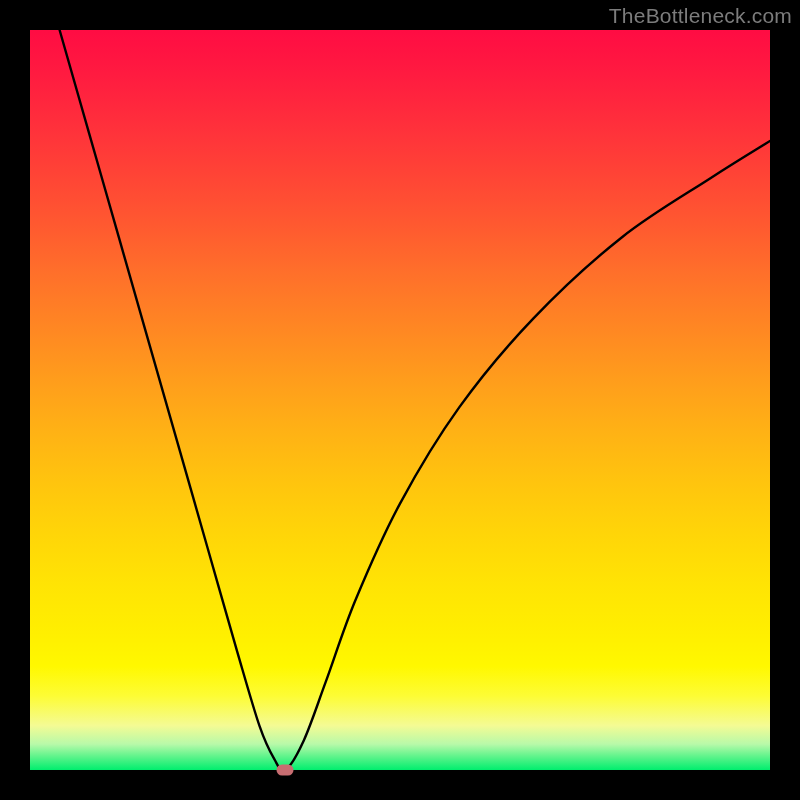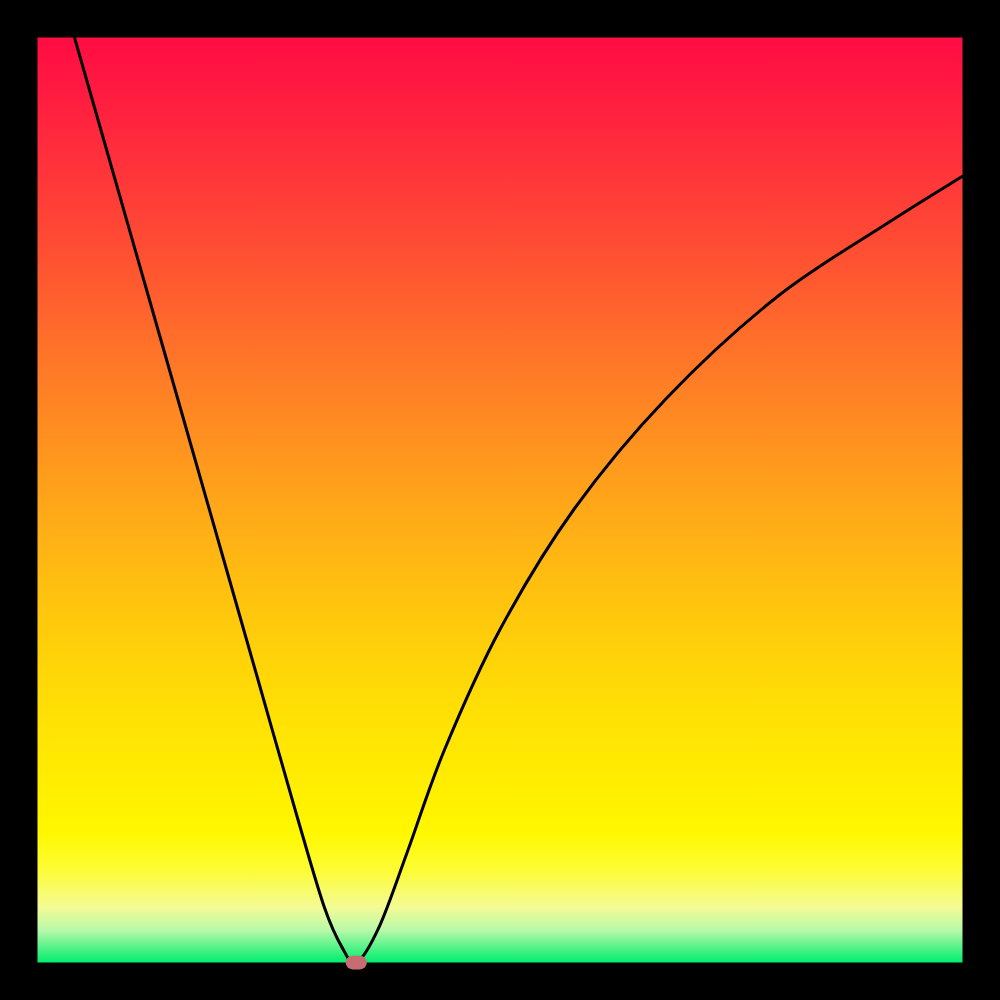--- a/index.html
+++ b/index.html
@@ -78,13 +78,14 @@
 </head>
 <body>
 
 <div class="frame">
   <div class="plot-area">
     <svg class="curve" viewBox="0 0 740 740" preserveAspectRatio="none">
       <path id="curve-path" fill="none" stroke="#000" stroke-width="2.4" stroke-linecap="round" stroke-linejoin="round" d="M 29.6 0 C 34.53333333333333 17.26666666666667, 49.333333333333336 69.06666666666669, 59.2 103.60000000000002 C 69.06666666666666 138.13333333333335, 78.93333333333334 172.6666666666667, 88.8 207.20000000000005 C 98.66666666666666 241.73333333333338, 108.53333333333333 276.2666666666667, 118.4 310.8 C 128.26666666666668 345.3333333333333, 138.13333333333333 379.8666666666667, 148 414.4 C 157.86666666666667 448.9333333333333, 167.73333333333332 483.46666666666664, 177.6 518 C 187.46666666666667 552.5333333333333, 198.5666666666667 592, 207.20000000000002 621.6 C 215.83333333333334 651.2, 223.23333333333335 677.7166666666667, 229.4 695.6 C 235.56666666666666 713.4833333333333, 239.88333333333335 721.5, 244.20000000000002 728.9 C 248.51666666666668 736.3, 250.36666666666665 743.0833333333334, 255.29999999999998 740 C 260.2333333333333 736.9166666666666, 267.01666666666665 725.1999999999999, 273.8 710.4 C 280.58333333333337 695.6, 287.3666666666667 674.6333333333334, 296 651.2 C 304.6333333333333 627.7666666666667, 313.2666666666667 599.4, 325.6 569.8 C 337.93333333333334 540.1999999999999, 352.73333333333335 505.6666666666667, 370 473.6 C 387.26666666666665 441.53333333333336, 407 408.23333333333335, 429.2 377.40000000000003 C 451.4 346.5666666666667, 476.0666666666667 316.9666666666667, 503.20000000000005 288.6 C 530.3333333333334 260.23333333333335, 562.4 230.63333333333338, 592 207.20000000000005 C 621.6 183.7666666666667, 656.1333333333334 164.03333333333333, 680.8000000000001 148 C 705.4666666666667 131.96666666666667, 730.1333333333333 117.16666666666667, 740 111"></path>
     </svg>
     <div id="min-marker" class="marker" style="left: 255.3px; top: 740px;"></div>
   </div>
+  <div class="watermark">TheBottleneck.com</div>
 </div>
 
 </body></html>

